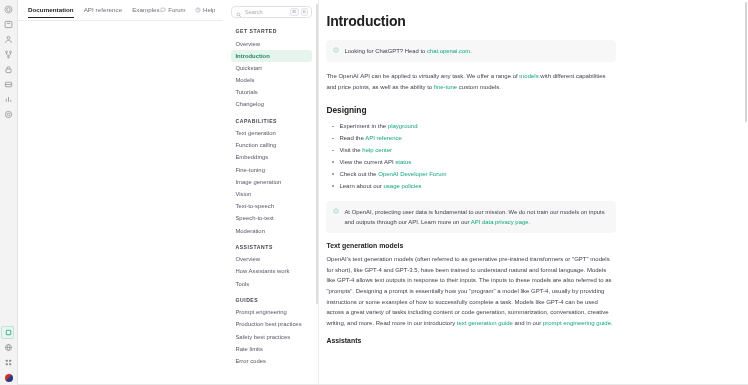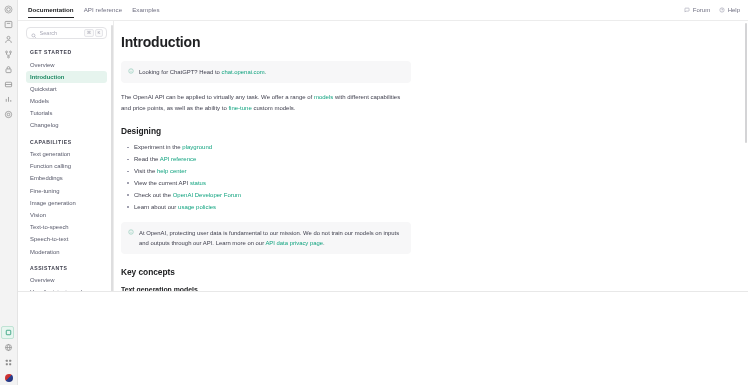--- a/index.html
+++ b/index.html
@@ -36,21 +36,21 @@
     width: 11px; height: 11px; border: 1px solid #bfe3d4;
     background: #e8f6f0; border-radius: 2px;
   }
   .rail-icon.active svg { position: relative; z-index: 2; }
   .rail-avatar {
     width: 8px; height: 8px; border-radius: 50%;
     background: linear-gradient(135deg,#d94040 0%,#c02a2a 48%,#2b3f8f 50%,#1f2f72 100%);
   }
 
   
-  .browser { flex: 1; height: 292px; display: flex; flex-direction: column; background:#fff; position:relative; }
+  .browser { flex: 1; height: 385px; display: flex; flex-direction: row; background:#fff; position:relative; }
 
   .topbar {
     height: 21px; flex-shrink: 0;
     display: flex; align-items: center;
     padding: 0 8px 0 10px;
     background: #ffffff;
     border-bottom: 1px solid #ececec;
   }
   .topnav { display: flex; align-items: center; gap: 10px; }
   .topnav-item {
@@ -376,21 +376,20 @@
             <span class="callout-icon">
               <svg viewBox="0 0 16 16" fill="none" stroke="currentColor" stroke-width="1.3">
                   <circle cx="8" cy="8" r="6"></circle>
                   <path d="M8 7.3v4"></path>
                   <circle cx="8" cy="4.9" r=".7" fill="currentColor" stroke="none"></circle>
                 </svg>
             </span>
             <span class="callout-text"><span>At OpenAI, protecting user data is fundamental to our mission. We do not train our models on inputs and outputs through our API. Learn more on our </span><a class="lnk" href="#">API data privacy page</a><span>.</span></span>
           </div>
 
-          <h2 class="sec">Key concepts</h2>
 
           <h3 class="subsec">Text generation models</h3>
 
           <p class="para"><span>OpenAI's text generation models (often referred to as generative pre-trained transformers or "GPT" models for short), like GPT-4 and GPT-3.5, have been trained to understand natural and formal language. Models like GPT-4 allows text outputs in response to their inputs. The inputs to these models are also referred to as "prompts". Designing a prompt is essentially how you "program" a model like GPT-4, usually by providing instructions or some examples of how to successfully complete a task. Models like GPT-4 can be used across a great variety of tasks including content or code generation, summarization, conversation, creative writing, and more. Read more in our introductory </span><a class="lnk" href="#">text generation guide</a><span> and in our </span><a class="lnk" href="#">prompt engineering guide</a><span>.</span></p>
 
           <h3 class="subsec">Assistants</h3>
 
         </div>
         <div class="main-scroll"></div>
       </main>

